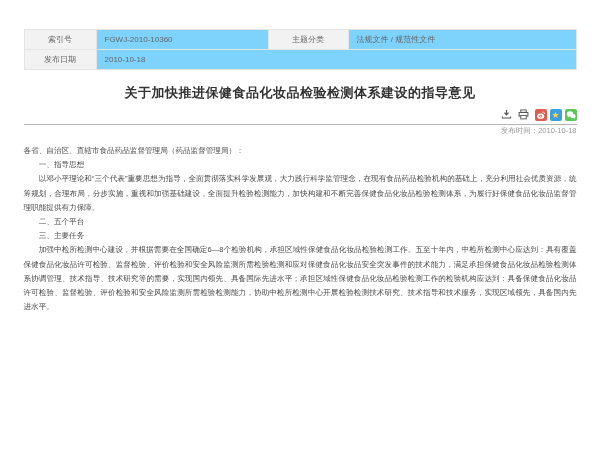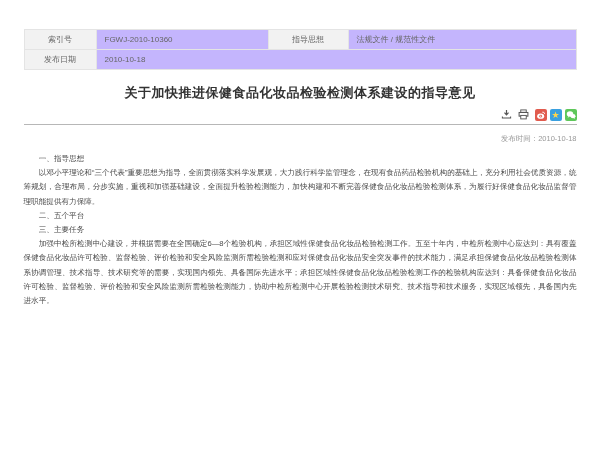--- a/index.html
+++ b/index.html
@@ -18,21 +18,21 @@
     width: 100%;
     border-collapse: collapse;
     table-layout: fixed;
     font-size: 8px;
     color: #666;
   }
   table.meta-table td {
     border: 1px solid #e4e4e4;
     height: 20px;
     padding: 0 8px;
-    background: #c4b5fd;
+    background: #7dd3fc;
     overflow: hidden;
     white-space: nowrap;
   }
   table.meta-table td.lbl {
     background: #f2f2f2;
     text-align: center;
     color: #666;
   }
   td.c1 { width: 72px; }
   td.c2 { width: 172px; }
@@ -75,21 +75,21 @@
     cursor: pointer;
     overflow: hidden;
   }
   .share svg { width: 10px; height: 10px; }
   .share.qzone { color: #ffd54a; font-size: 9px; line-height: 12px; }
   .divider {
     margin-top: 3px;
     border-bottom: 1px solid #b7b7b7;
   }
   .publish-time {
-    margin-top: 9px;
+    margin-top: 1px;
     text-align: right;
     font-size: 7.5px;
     color: #999;
   }
   
   .article-body {
     margin-top: 8px;
     font-size: 7.6px;
     line-height: 14.2px;
     color: #4a4a4a;
@@ -101,21 +101,21 @@
 </head>
 <body>
 
 <div class="page">
 
   <table class="meta-table">
     <tbody>
         <tr>
       <td class="lbl c1">索引号</td>
       <td class="c2">FGWJ-2010-10360</td>
-      <td class="lbl c3">指导思想</td>
+      <td class="lbl c3">主题分类</td>
       <td>法规文件 / 规范性文件</td>
     </tr>
     <tr>
       <td class="lbl c1">发布日期</td>
       <td colspan="3">2010-10-18</td>
     </tr>
   </tbody>
     </table>
 
   <h1 class="doc-title">关于加快推进保健食品化妆品检验检测体系建设的指导意见</h1>
@@ -153,20 +153,21 @@
           <path d="M10.3 9.2 L10.8 10.6 L9 9.8" fill="#fff"></path>
         </svg>
     </span>
   </div>
 
   <div class="divider"></div>
 
   <div class="publish-time"><span>发布时间：</span><span>2010-10-18</span></div>
 
   <div class="article-body" id="article-body">
+      <p>各省、自治区、直辖市食品药品监督管理局（药品监督管理局）：</p>
       <p class="indent">一、指导思想</p>
       <p class="indent">以邓小平理论和“三个代表”重要思想为指导，全面贯彻落实科学发展观，大力践行科学监管理念，在现有食品药品检验机构的基础上，充分利用社会优质资源，统筹规划，合理布局，分步实施，重视和加强基础建设，全面提升检验检测能力，加快构建和不断完善保健食品化妆品检验检测体系，为履行好保健食品化妆品监督管理职能提供有力保障。</p>
       <p class="indent">二、五个平台</p>
       <p class="indent">三、主要任务</p>
       <p class="indent">加强中检所检测中心建设，并根据需要在全国确定6—8个检验机构，承担区域性保健食品化妆品检验检测工作。五至十年内，中检所检测中心应达到：具有覆盖保健食品化妆品许可检验、监督检验、评价检验和安全风险监测所需检验检测和应对保健食品化妆品安全突发事件的技术能力，满足承担保健食品化妆品检验检测体系协调管理、技术指导、技术研究等的需要，实现国内领先、具备国际先进水平；承担区域性保健食品化妆品检验检测工作的检验机构应达到：具备保健食品化妆品许可检验、监督检验、评价检验和安全风险监测所需检验检测能力，协助中检所检测中心开展检验检测技术研究、技术指导和技术服务，实现区域领先，具备国内先进水平。</p>
     </div>
 
 </div>
 
 </body></html>

